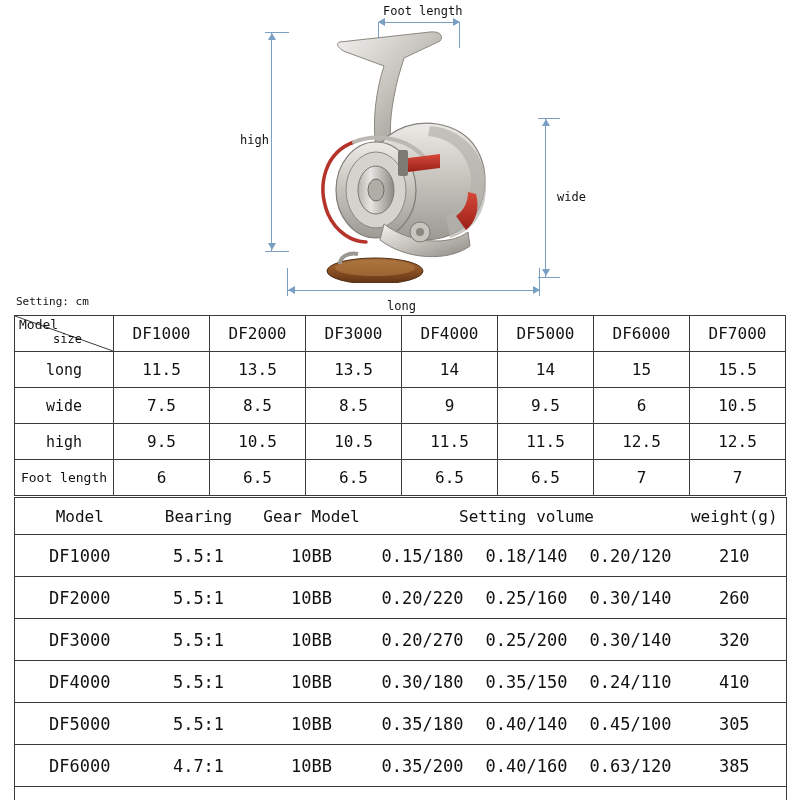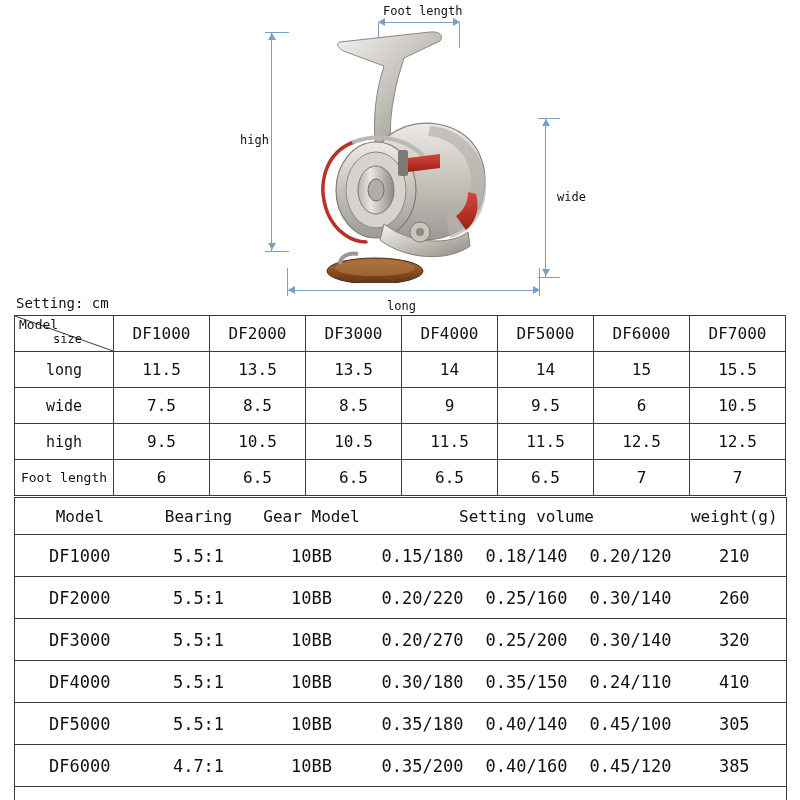--- a/index.html
+++ b/index.html
@@ -59,21 +59,21 @@
     top: 18px;
     width: 260px;
     height: 265px;
   }
 
   
   .setting-label {
     position: absolute;
     left: 16px;
     top: 295px;
-    font-size: 14px;
+    font-size: 11px;
     font-family: "DejaVu Sans Mono", monospace;
   }
 
   
   .table1 {
     position: absolute;
     left: 14px;
     top: 315px;
     width: 772px;
     border-collapse: collapse;
@@ -370,21 +370,21 @@
       <td class="wv-cell">0.45/100</td>
       <td class="outer-r">305</td>
     </tr>
 
     <tr>
       <td class="outer-l">DF6000</td>
       <td>4.7:1</td>
       <td>10BB</td>
       <td class="wv-cell">0.35/200</td>
       <td class="wv-cell">0.40/160</td>
-      <td class="wv-cell">0.45/120</td>
+      <td class="wv-cell">0.63/120</td>
       <td class="outer-r">385</td>
     </tr>
 
     <tr>
       <td class="outer-l">DF7000</td>
       <td>4.7:1</td>
       <td>10BB</td>
       <td class="wv-cell">0.35/270</td>
       <td class="wv-cell">0.40/210</td>
       <td class="wv-cell">0.50/130</td>

